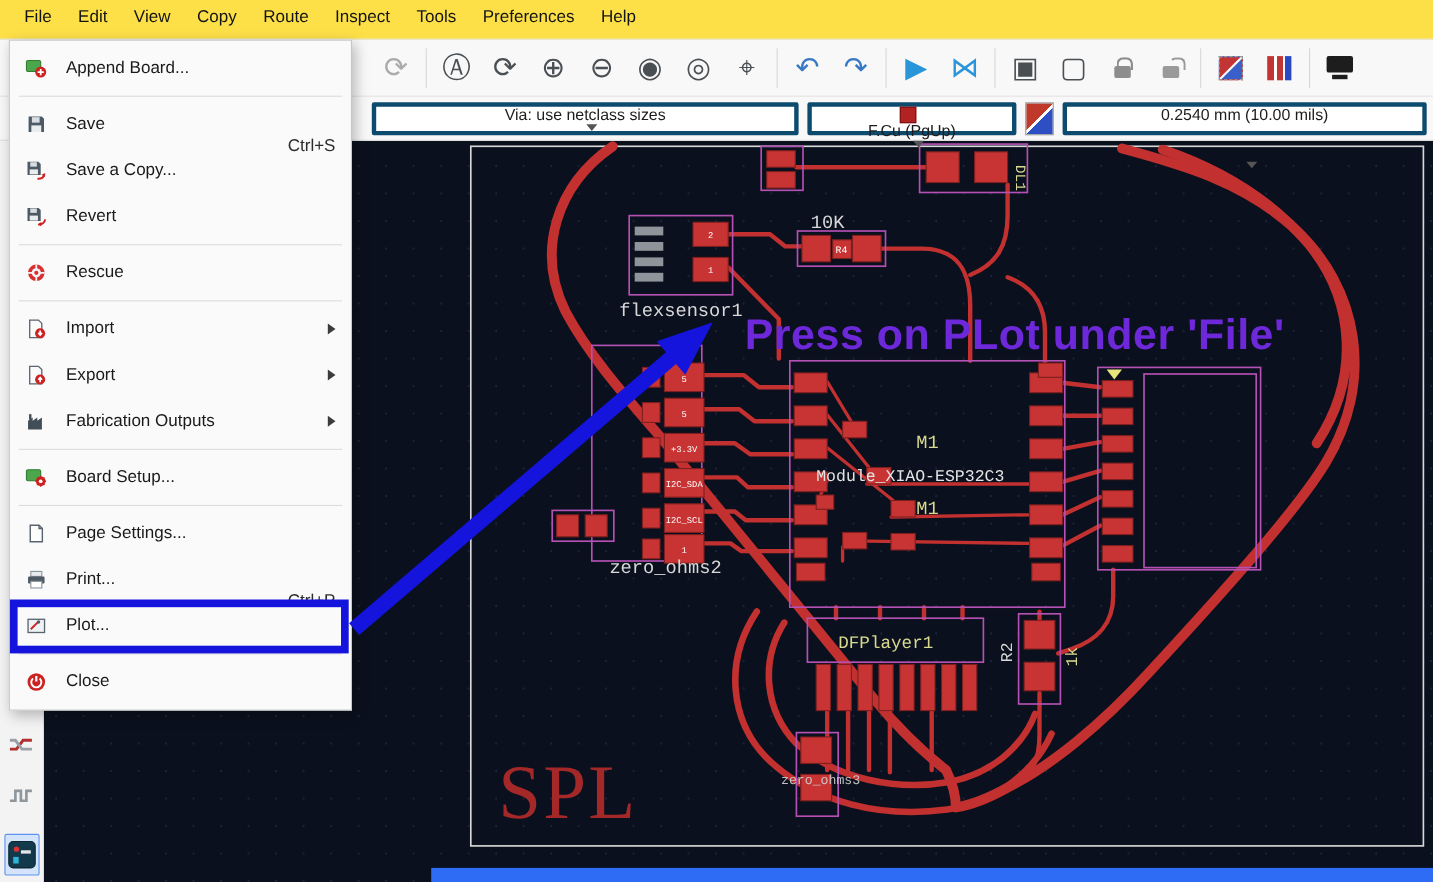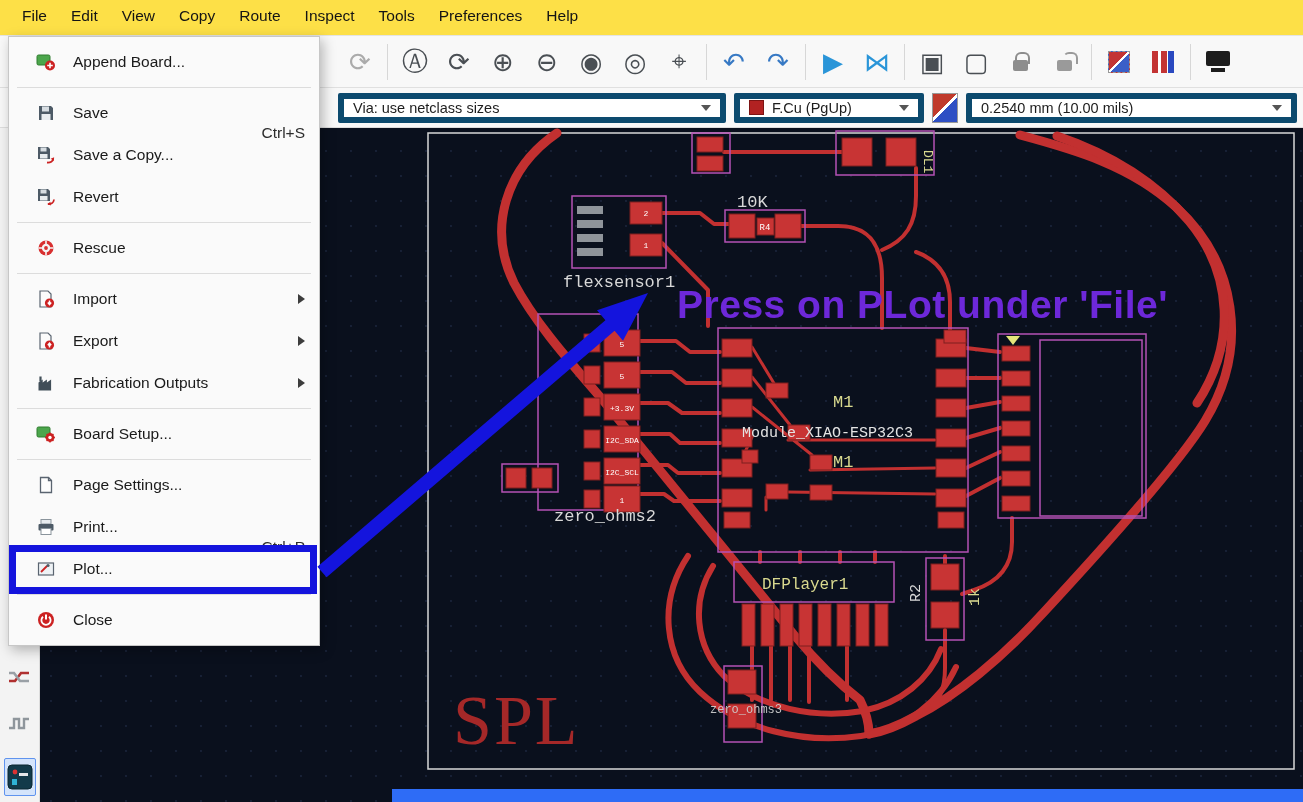--- a/index.html
+++ b/index.html
@@ -32,43 +32,43 @@
   .inet  { width:22px; height:22px;
            background:linear-gradient(90deg,#c33434 0 28%,#ffffff 28% 40%,#c33434 40% 66%,#ffffff 66% 74%,#2a49c0 74%); }
   .idisp { position:relative; width:24px; height:15px; background:#1d1d1d; border-radius:2px; margin-top:-6px; }
   .idisp::after { content:""; position:absolute; left:5px; bottom:-6px; width:14px; height:4px; background:#1d1d1d; }
   .iclip { position:absolute; right:0; top:46px; width:12px; height:30px; overflow:hidden; }
   .iclip::before { content:""; display:block; width:26px; height:26px; margin-top:2px; background:#b23030; border-radius:4px; }
 
   
   .toolbar2 { position:absolute; top:88px; left:0; right:0; height:40px; background:#f8f8f8;
               border-bottom:1px solid #dddddd; display:flex; align-items:center; padding-left:338px; z-index:25; }
-  .select { height:30px; background:#ffffff; border:6px solid #0c4a6e; border-radius:2px;
-            display:flex; align-items:center; padding:0 9px; font-size:14.5px; color:#1d1d1d; }
+  .select { height:30px; background:#ffffff; border:4px solid #0c4a6e; border-radius:2px;
+            display:flex; align-items:center; padding:0 9px; font-size:14.5px; color:#1d1d1d;flex-direction:column; }
   .select .chev { width:0; height:0; border-left:5px solid transparent; border-right:5px solid transparent;
                   border-top:6px solid #555; margin-left:12px; }
   .sw-red { width:15px; height:15px; background:#b22222; border:1px solid #7c1414; margin-right:8px; flex:none; }
   .sw-diag { width:26px; height:30px; margin:0 8px;
              background:linear-gradient(135deg,#c03a2b 46%,#ffffff 46% 53%,#2e4fc4 53%); border:1px solid #999; }
 
   
   .leftbar { position:absolute; top:128px; left:0; width:40px; bottom:0; background:#f3f3f3;
              border-right:1px solid #dcdcdc; z-index:12; }
   .lbtn { position:absolute; left:4px; width:32px; height:38px; display:flex; align-items:center; justify-content:center; }
   .lb-active { background:#d4e4fb; border:1px solid #5f93ee; border-radius:2px; }
 
   
   .canvas { position:absolute; top:128px; left:40px; width:1263px; height:674px; background:#0a101d; z-index:5; }
   .annotation { position:absolute; left:677px; top:283px; z-index:46; color:#6d28d9; font-weight:bold;
                 font-size:39px; letter-spacing:.5px; white-space:nowrap; }
 
   
   .menu { position:absolute; left:8px; top:36px; width:312px; background:#fafafa; border:1px solid #c7c7c7;
           box-shadow:3px 4px 12px rgba(0,0,0,.28); z-index:40; padding:4px 0; }
-  .menu-item { height:42px; display:flex; align-items:center; padding:0 14px 0 24px; font-size:15.5px; color:#1a1a1a; }
+  .menu-item { height:42px; display:flex; align-items:center; padding:0 14px 0 11px; font-size:15.5px; color:#1a1a1a; }
   .mi-icon { width:26px; height:22px; margin-right:14px; display:flex; align-items:center; justify-content:center; flex:none; }
   .mi-label { flex:1; }
   .mi-shortcut { color:#2c2c2c; padding-left:20px;margin-top:40px; }
   .mi-arrow { width:0; height:0; border-left:7px solid #3c3c3c; border-top:5px solid transparent;
               border-bottom:5px solid transparent; margin-left:12px; }
   .menu-sep { height:1px; background:#dcdcdc; margin:4px 8px; }
 
   
   .plot-box { position:absolute; left:9px; top:545px; width:308px; height:49px;
               border:7px solid #1414dd; z-index:45; pointer-events:none; }

